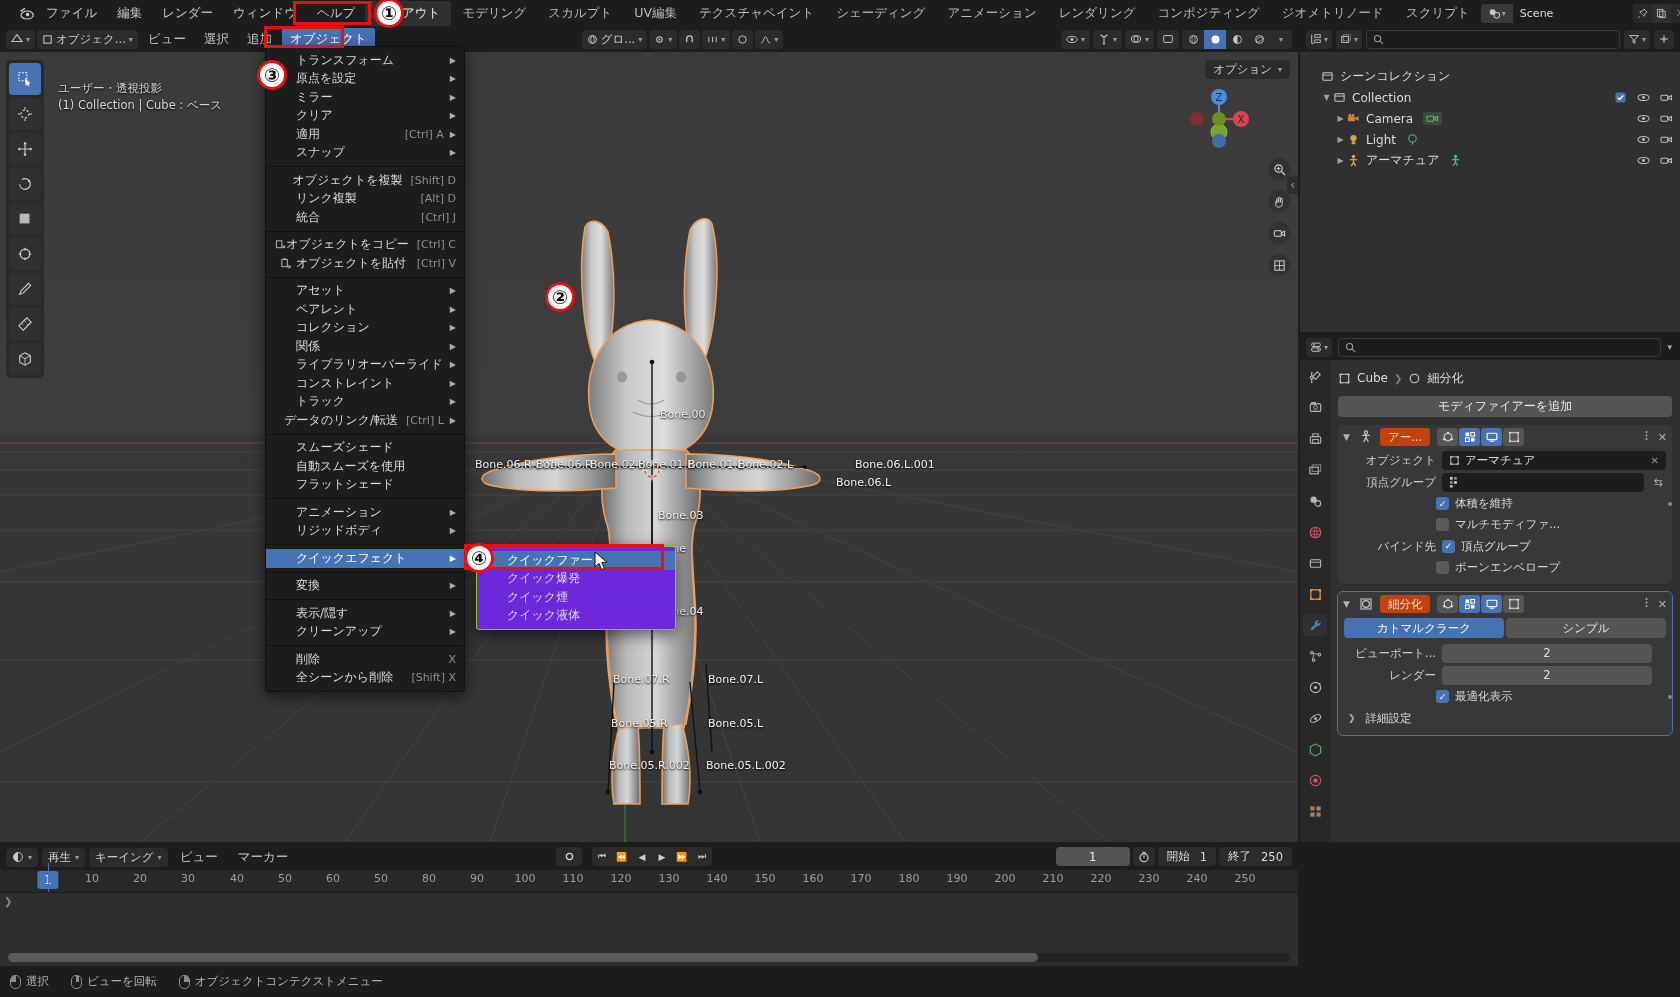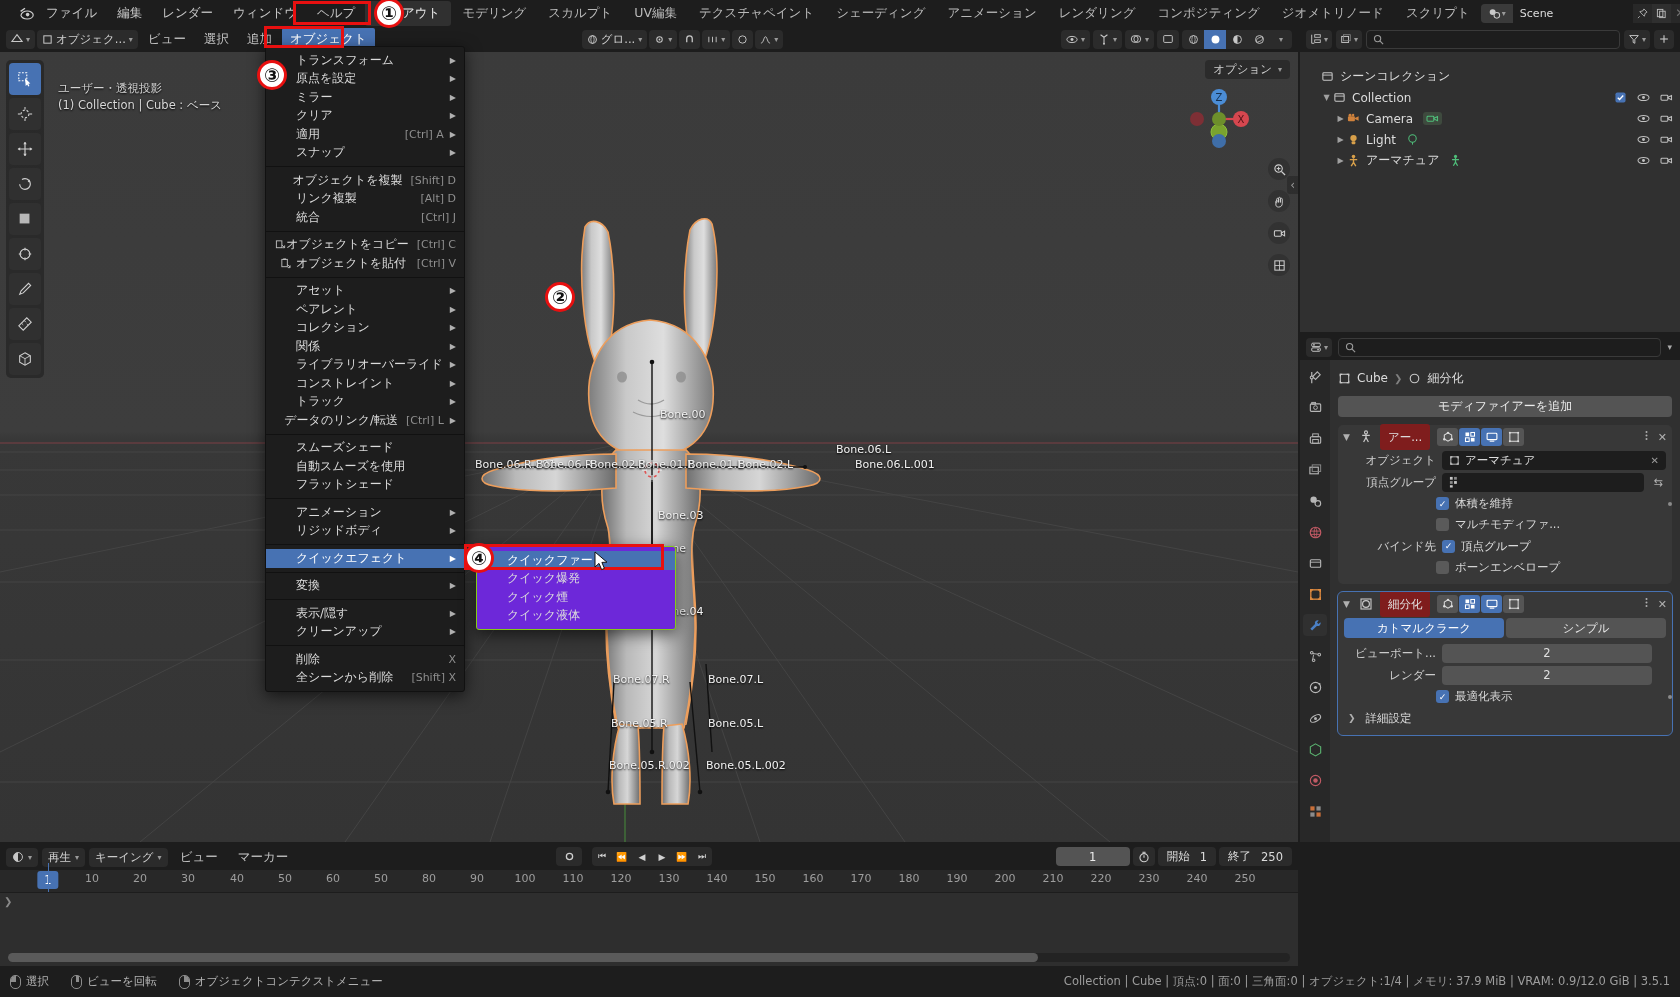--- a/index.html
+++ b/index.html
@@ -83,21 +83,21 @@
   #prop-tabs { width:30px; background:#282828; display:flex; flex-direction:column; align-items:center; padding-top:6px; gap:9px;}
   .ptab { width:24px; height:22px; display:flex; align-items:center; justify-content:center; border-radius:4px; color:#b6b6b6;}
   .ptab.active { background:#303030; }
   #prop-content { flex:1; padding:6px 8px 0 8px; overflow:hidden; }
   #breadcrumb { display:flex; align-items:center; gap:6px; height:24px; font-size:12px; color:#dcdcdc; }
   .bc-sep { color:#808080; font-size:10px; }
   .btn-wide { width:100%; height:21px; background:#545454; border-radius:4px; display:flex; align-items:center; justify-content:center; font-size:12px; color:#ececec; margin-top:6px; }
   .mod-panel { background:#383838; border-radius:5px; margin-top:8px; padding:0 0 6px 0; }
   .mod-panel.selected { outline:1px solid #4772b3; }
   .mod-head { height:24px; display:flex; align-items:center; gap:5px; padding:0 5px; }
-  .mod-name { background:#7f1d1d; border-radius:3px; height:26px; display:flex; align-items:center; padding:0 8px; font-size:11.5px; color:#e0e0e0; max-width:78px; overflow:hidden; white-space:nowrap;}
+  .mod-name { background:#c2410c; border-radius:3px; height:18px; display:flex; align-items:center; padding:0 8px; font-size:11.5px; color:#e0e0e0; max-width:78px; overflow:hidden; white-space:nowrap;}
   .mod-toggles { display:flex; gap:1px; margin-left:2px; }
   .mtg { width:21px; height:18px; border-radius:3px; background:#555; display:flex; align-items:center; justify-content:center; color:#d8d8d8;}
   .mtg.on { background:#4772b3; }
   .mod-head-right { margin-left:auto; display:flex; gap:6px; align-items:center; color:#b0b0b0;}
   .row { display:flex; align-items:center; height:22px; padding:0 6px; gap:6px; font-size:12px;}
   .row .lbl { width:92px; text-align:right; color:#d0d0d0; font-size:11.5px;}
   .fld { flex:1; background:#1d1d1d; border-radius:4px; height:19px; display:flex; align-items:center; padding:0 7px; gap:5px; font-size:11.5px; color:#e0e0e0;}
   .fld.num { background:#545454; justify-content:center; }
   .cb { width:13px; height:13px; border-radius:3px; background:#4772b3; display:flex; align-items:center; justify-content:center; color:#fff; font-size:9px; }
   .cb.off { background:#5a5a5a; }
@@ -334,21 +334,21 @@
       </svg>
 
       <div>
         <div class="bone-lbl" style="left:660px;top:356px;">Bone.00</div>
         <div class="bone-lbl" style="left:475px;top:406px;">Bone.06.R.001</div>
         <div class="bone-lbl" style="left:536px;top:406px;">Bone.06.R</div>
         <div class="bone-lbl" style="left:590px;top:406px;">Bone.02.R</div>
         <div class="bone-lbl" style="left:638px;top:406px;">Bone.01.R</div>
         <div class="bone-lbl" style="left:688px;top:406px;">Bone.01.L</div>
         <div class="bone-lbl" style="left:738px;top:406px;">Bone.02.L</div>
-        <div class="bone-lbl" style="left:791px;top:391px;padding-left:45px;">Bone.06.L</div>
+        <div class="bone-lbl" style="left:791px;top:424px;padding-left:45px;">Bone.06.L</div>
         <div class="bone-lbl" style="left:855px;top:406px;">Bone.06.L.001</div>
         <div class="bone-lbl" style="left:658px;top:457px;">Bone.03</div>
         <div class="bone-lbl" style="left:658px;top:490px;">Bone</div>
         <div class="bone-lbl" style="left:658px;top:553px;">Bone.04</div>
         <div class="bone-lbl" style="left:613px;top:621px;">Bone.07.R</div>
         <div class="bone-lbl" style="left:708px;top:621px;">Bone.07.L</div>
         <div class="bone-lbl" style="left:611px;top:665px;">Bone.05.R</div>
         <div class="bone-lbl" style="left:708px;top:665px;">Bone.05.L</div>
         <div class="bone-lbl" style="left:609px;top:707px;">Bone.05.R.002</div>
         <div class="bone-lbl" style="left:706px;top:707px;">Bone.05.L.002</div>
@@ -1200,21 +1200,20 @@
         <i style="left:4px;top:0;width:3px;height:6px;"></i>
       </span>
     <span>ビューを回転</span>
   </div>
   <div class="sb-item">
     <span class="mousebtn">
         <i style="right:0;top:0;width:5px;height:6px;border-radius:0 4px 0 0;"></i>
       </span>
     <span>オブジェクトコンテクストメニュー</span>
   </div>
-  <div id="sb-right">Collection | Cube | 頂点:0 | 面:0 | 三角面:0 | オブジェクト:1/4 | メモリ: 37.9 MiB | VRAM: 0.9/12.0 GiB | 3.5.1</div>
 </div>
 
 <div id="obj-menu">
   <div class="mi">
       <span class="mi-ico blank"></span>
       <span class="mi-lbl">トランスフォーム</span>
       <span class="mi-arrow">▶</span>
     </div>
   <div class="mi">
       <span class="mi-ico blank"></span>

